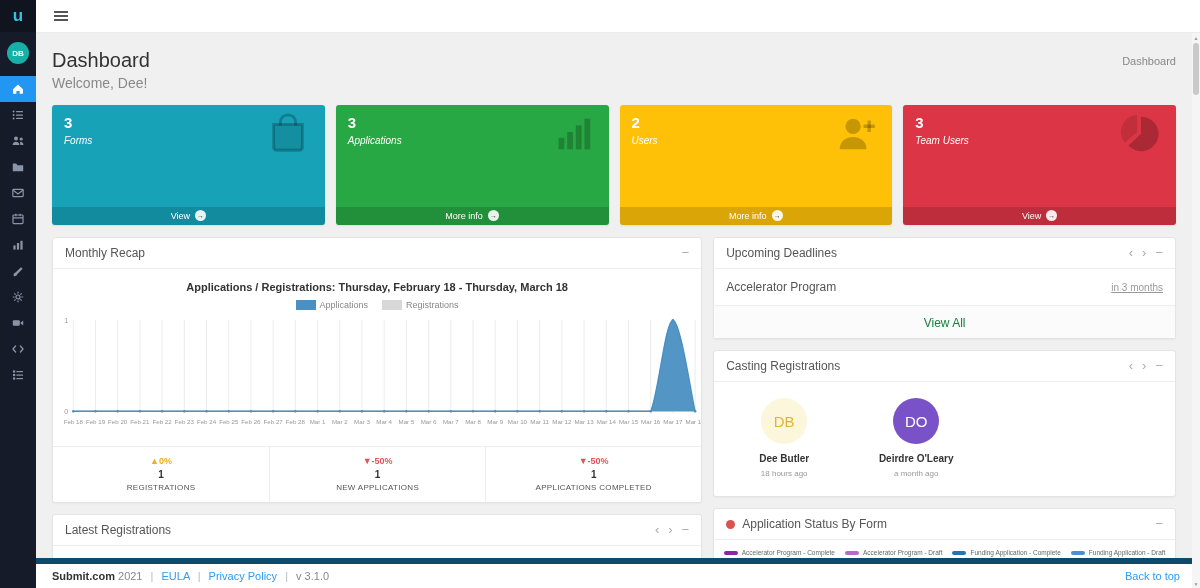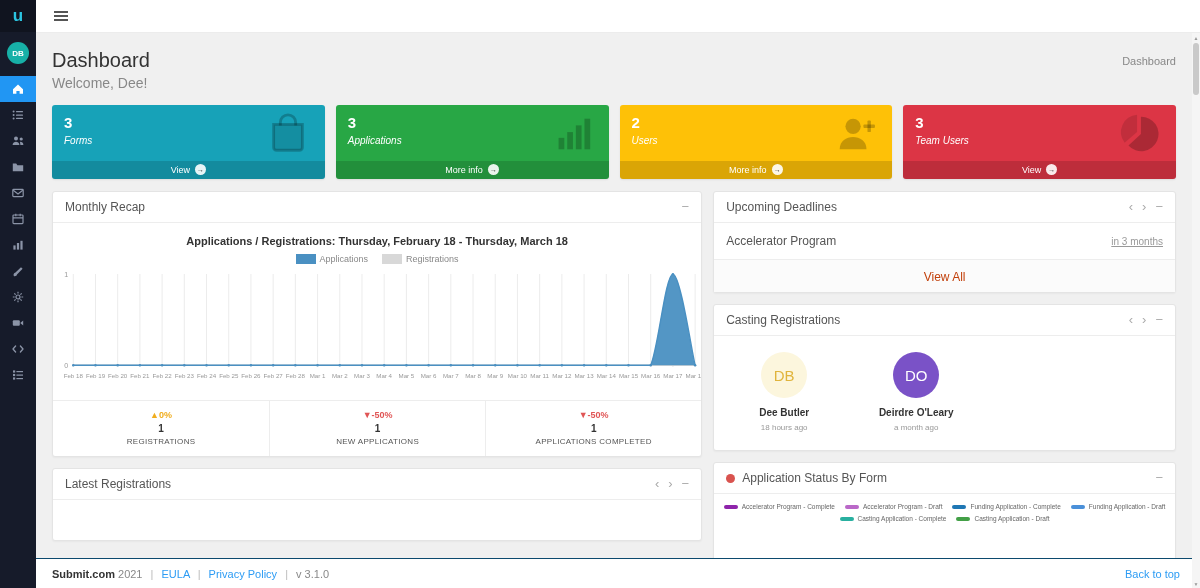--- a/index.html
+++ b/index.html
@@ -31,21 +31,21 @@
   .welcome { font-size:14px; color:#888; margin-bottom:10px; }
   .breadcrumb { font-size:11px; color:#888; margin-top:10px; cursor:pointer; }
 
   .stat-row { display:grid; grid-template-columns:repeat(4,1fr); gap:11px; margin:4px 0 12px; }
   .stat-card { border-radius:3px; overflow:hidden; color:#fff; cursor:pointer; box-shadow:0 1px 2px rgba(0,0,0,.08); }
   .stat-body { padding:9px 12px 6px; height:56px; position:relative; }
   .stat-num { font-size:15px; font-weight:bold; }
   .stat-label { font-size:10px; margin-top:4px;font-style:italic; }
   .stat-icon { position:absolute; right:14px; top:6px; width:46px; height:46px; }
   .stat-footer { position:relative; text-align:center; font-size:9px; padding:3px 2px 4px; background:rgba(0,0,0,0.14);
-                 display:flex; justify-content:center; gap:5px; align-items:center; cursor:pointer; }
+                 display:flex; justify-content:center; gap:5px; align-items:center; cursor:pointer;margin-top:46px; }
   .circ { width:11px; height:11px; border-radius:50%; background:rgba(255,255,255,.9); color:#333; font-size:7px;
           display:inline-flex; align-items:center; justify-content:center; }
 
   .main-grid { display:grid; grid-template-columns:1.405fr 1fr; gap:11px; align-items:start; }
   .col-left, .col-right { display:flex; flex-direction:column; gap:11px; min-width:0; }
 
   .card { background:#fff; border:1px solid #e4e4e4; border-radius:3px; box-shadow:0 1px 2px rgba(0,0,0,.04); }
   .card-head { display:flex; justify-content:space-between; padding:8px 12px; border-bottom:1px solid #ededed; }
   .card-title { font-size:12px; color:#555; }
   .card-controls { color:#aaa; font-size:13px; display:flex; gap:9px; line-height:1; }
@@ -63,38 +63,38 @@
   .pct { font-size:9px; font-weight:bold; }
   .cnt { font-size:10px; color:#333; margin:3px 0; font-weight:bold; }
   .lbl { font-size:8px; color:#555; letter-spacing:.3px; }
 
   .la-body { height:40px; }
 
   .deadline-row { display:flex; justify-content:space-between; align-items:center; padding:11px 12px; cursor:pointer; }
   .dl-name { font-size:12px; color:#555; }
   .due { font-size:10px; color:#999;text-decoration:underline; }
   .card-footer { border-top:1px solid #ededed; background:#fbfbfb; text-align:center; padding:7px; }
-  .view-all { color:#c2410c; font-size:12px; text-decoration:none; cursor:pointer; }
+  .view-all { color:#15803d; font-size:12px; text-decoration:none; cursor:pointer; }
 
   .reg-body { display:flex; gap:24px; padding:16px 16px 18px; }
   .reg-person { width:108px; text-align:center; cursor:pointer; }
   .reg-avatar { width:46px; height:46px; border-radius:50%; margin:0 auto 9px; display:flex; align-items:center;
                 justify-content:center; font-size:15px; font-weight:500; }
   .reg-name { font-size:10px; font-weight:bold; color:#333; }
   .reg-time { font-size:8px; color:#999; margin-top:5px; }
 
   .status-head-left { display:flex; align-items:center; gap:7px; }
   .dot { width:9px; height:9px; border-radius:50%; }
   .status-legend { display:flex; flex-wrap:wrap; justify-content:center; gap:5px 10px; padding:9px 8px 2px; }
   .leg-item { display:flex; align-items:center; gap:4px; font-size:6.5px; color:#666; }
   .leg-sw { width:14px; height:4px; border-radius:2px; }
   .pie-wrap { height:50px; overflow:hidden; display:flex; justify-content:center; margin-top:6px; }
 
   
-  .footer { position:absolute; left:36px; right:0; bottom:0; height:30px; background:#fff; border-top:1px solid #0c4a6e;
+  .footer { position:absolute; left:36px; right:0; bottom:0; height:30px; background:#fff; border-top:6px solid #0c4a6e;
             display:flex; align-items:center; justify-content:space-between; padding:0 20px 0 16px; font-size:11px;
             color:#888; z-index:10; }
   .f-left b { color:#333; }
   .sep { margin:0 5px; color:#bbb; }
   .flink { color:#2d9cf4; text-decoration:none; cursor:pointer; }
   .back-top { color:#2d9cf4; font-size:11px; text-decoration:none; cursor:pointer; }
 
   
   .scrollbar { position:absolute; right:0; top:33px; bottom:0; width:8px; background:#f5f5f5; z-index:40; cursor:pointer; }
   .sb-arrow { height:9px; display:flex; align-items:center; justify-content:center; font-size:5px; color:#999; }

